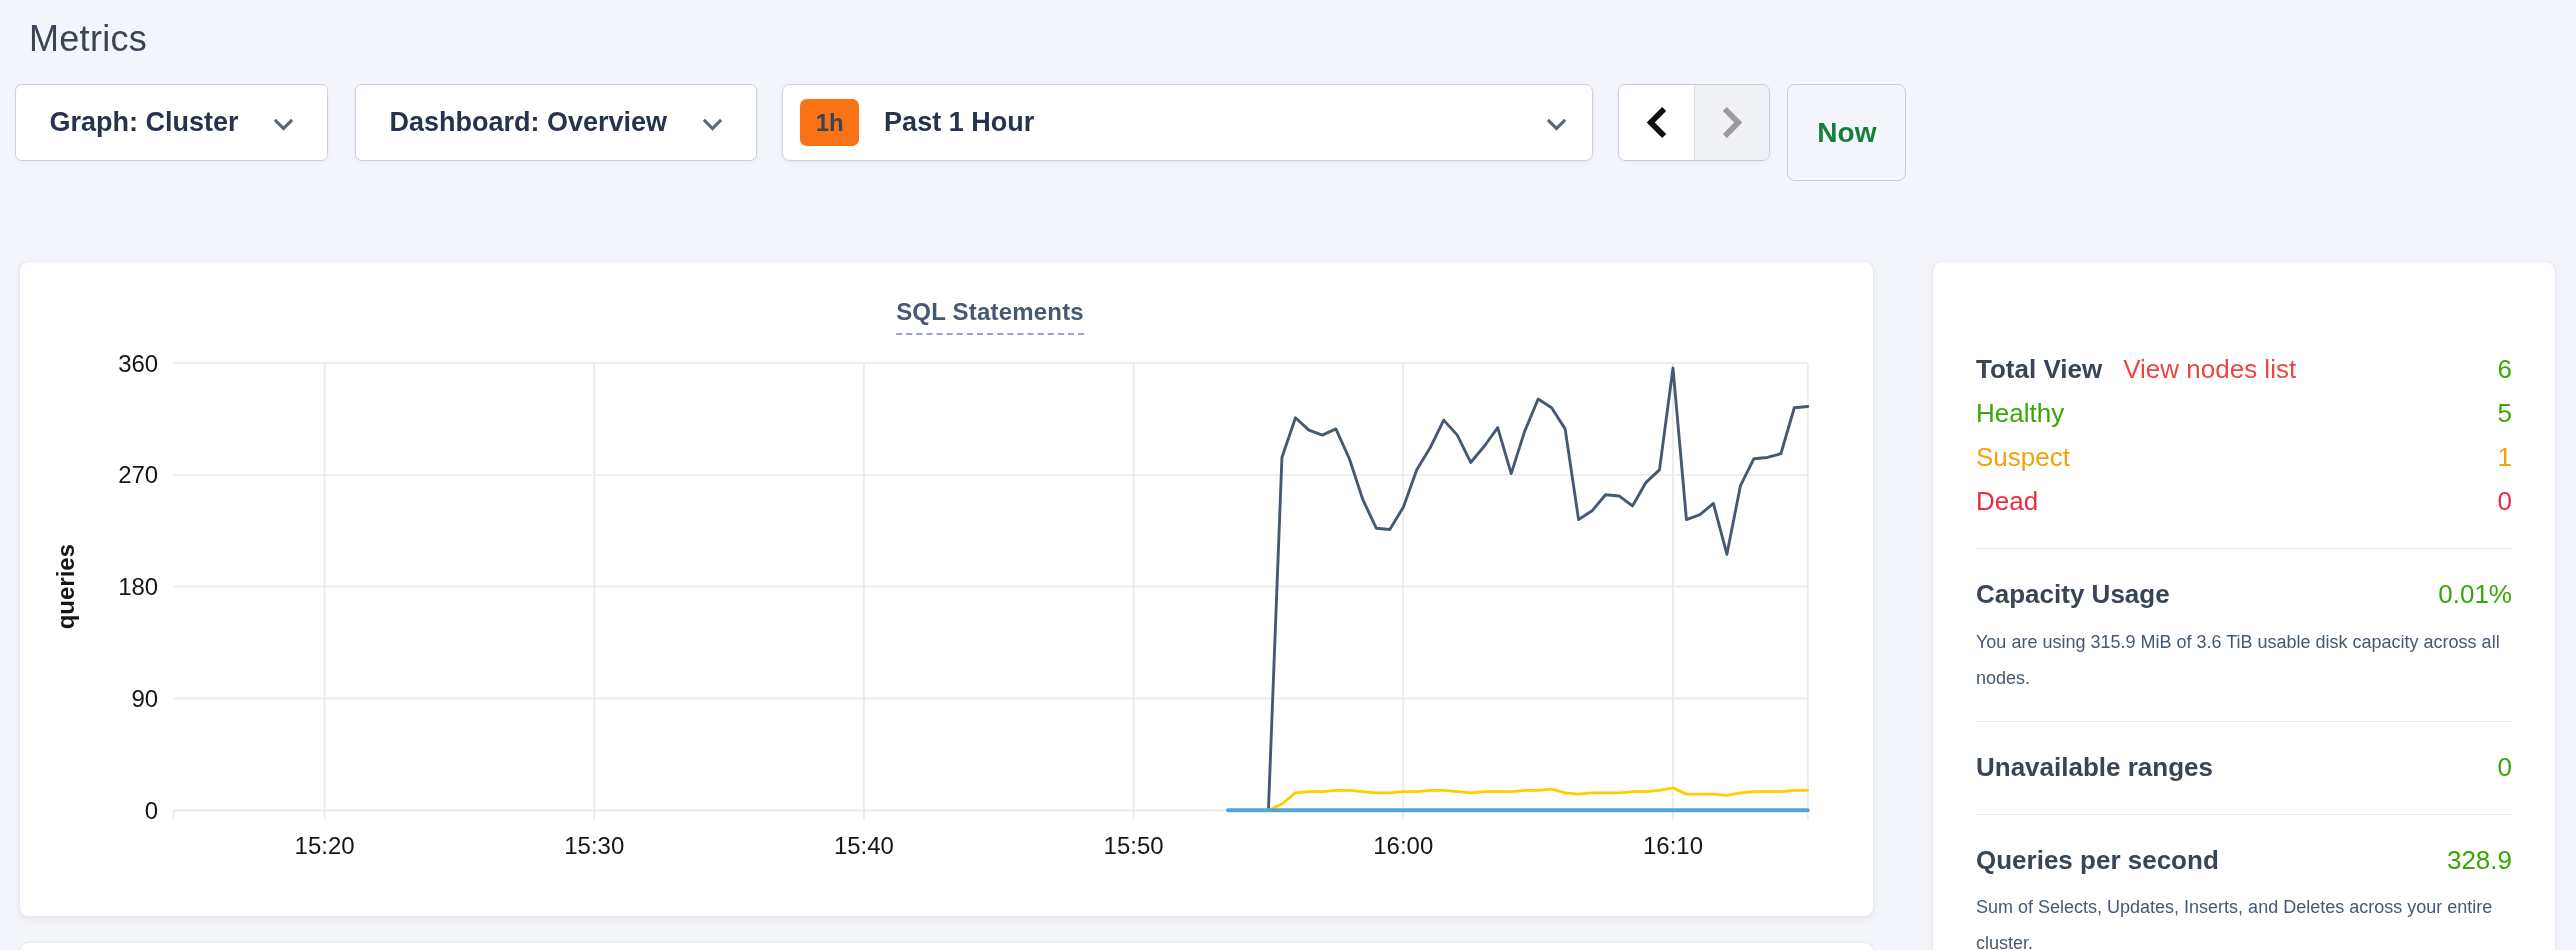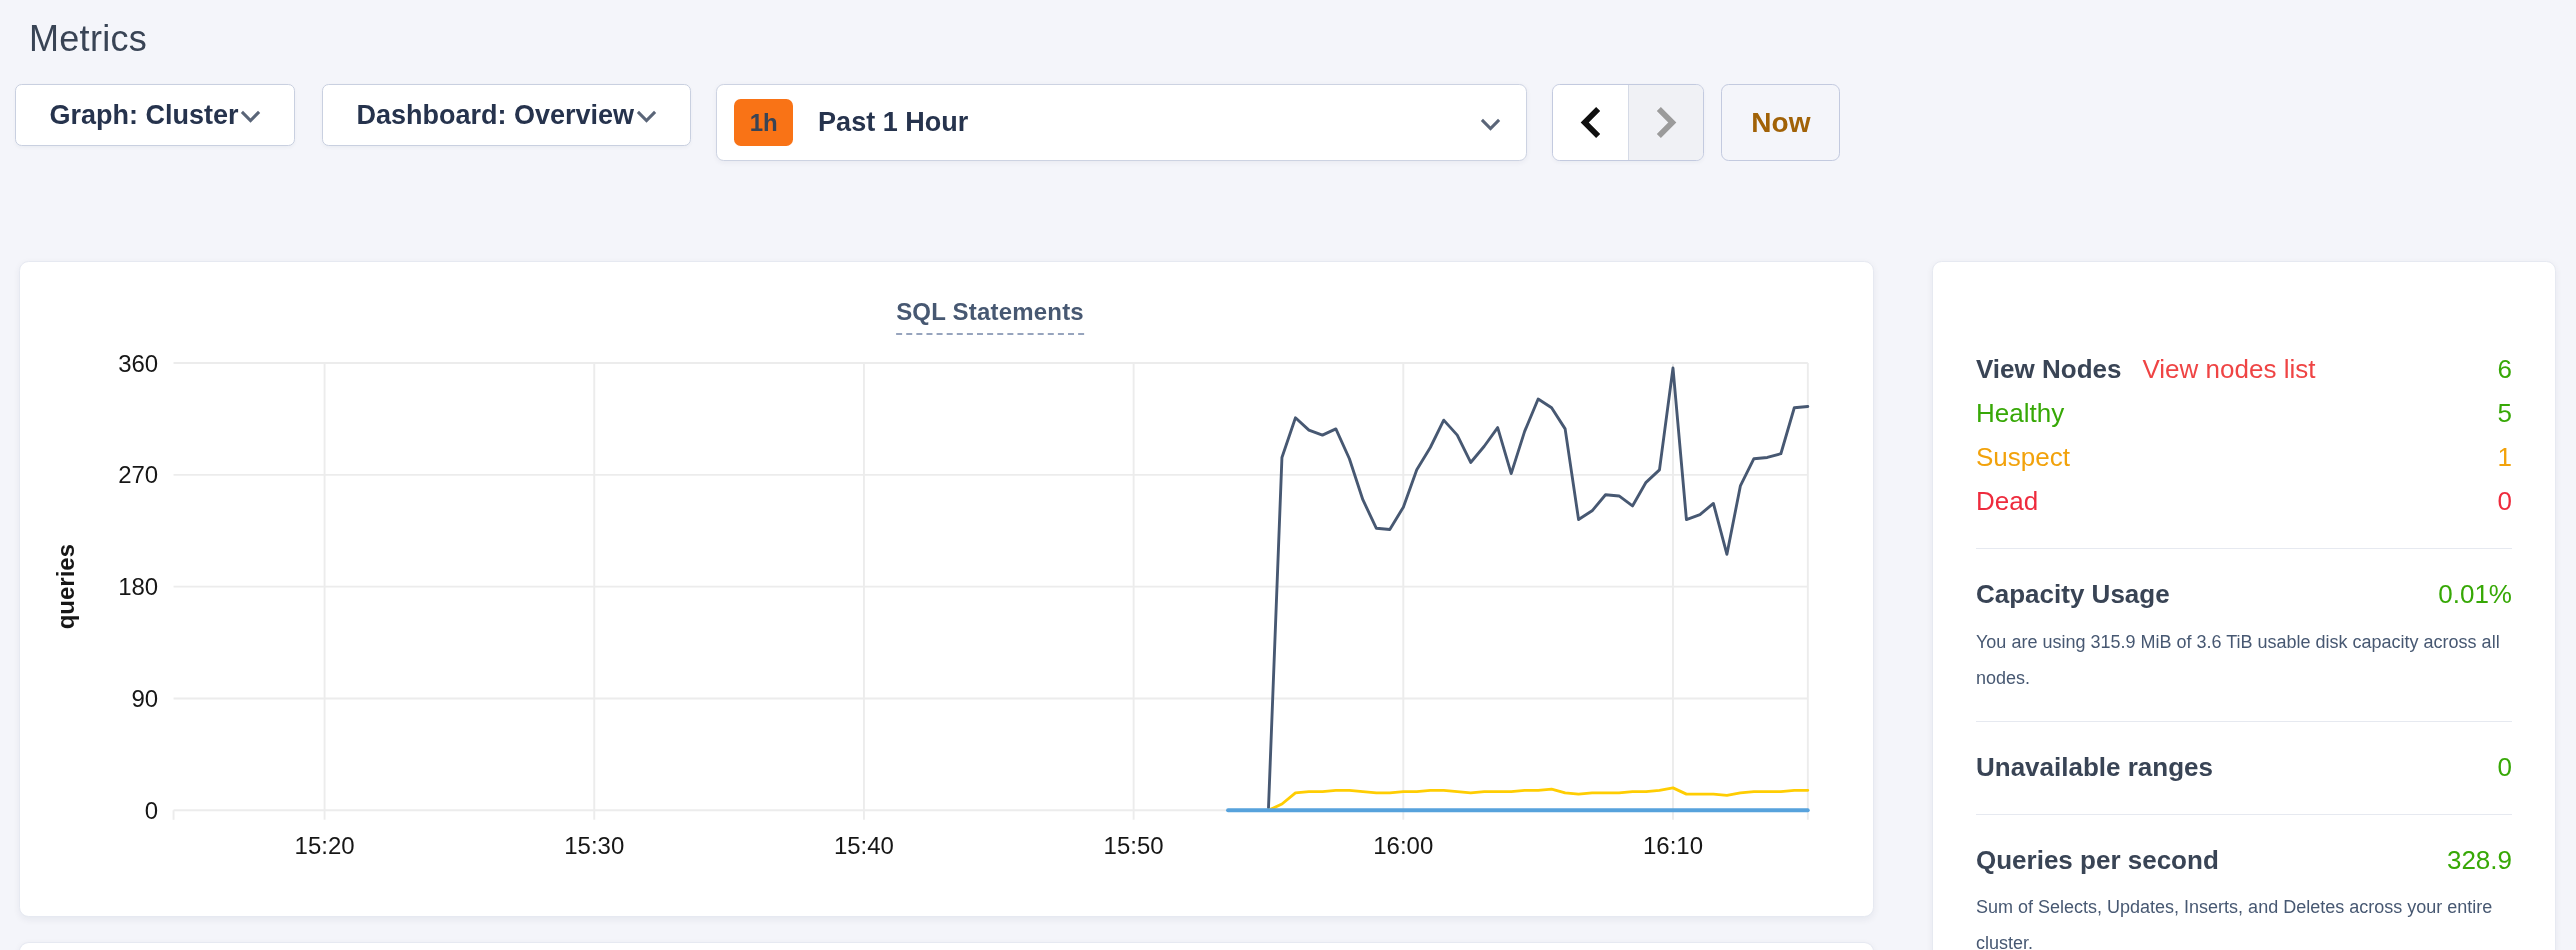--- a/index.html
+++ b/index.html
@@ -13,24 +13,24 @@
   }
   
   .page-title {
     position: absolute; left: 29px; top: 16px;
     font-size: 36px; font-weight: 500; color: #394455;
     line-height: 46px; letter-spacing: 0.3px;
   }
   
   .toolbar { position: absolute; left: 15.4px; top: 84px; height: 77px; display: flex; align-items: stretch; }
   .dd-btn {
-    height: 62px; background: #ffffff;
+    height: 77px; background: #ffffff;
     border: 1.9px solid #c9d0e0; border-radius: 6.7px;
     display: flex; align-items: center; justify-content: center;
-    gap: 2px; padding: 0 33px; cursor: pointer;
+    gap: 35px; padding: 0 33px; cursor: pointer;
     font-size: 27px; font-weight: 700; color: #26334d;
     box-shadow: 0 1.9px 3.8px rgba(30,40,70,.04);
   }
   .dd-btn + .dd-btn { margin-left: 27px; }
   .chev-down { width: 21px; height: 13.4px; flex: 0 0 auto; margin-top: 3.8px; }
   .chev-down polyline { fill: none; stroke: #5a6578; stroke-width: 3.2; }
   .time-picker {
     margin-left: 25px; width: 811px; height: 77px;
     background: #fff; border: 1.9px solid #cdd3e2; border-radius: 7.7px;
     display: flex; align-items: center; padding: 0 25px 0 17.3px; cursor: pointer;
@@ -47,23 +47,23 @@
     box-shadow: 0 1.9px 3.8px rgba(30,40,70,.04);
   }
   .arrow-btn { width: 50%; display: flex; align-items: center; justify-content: center; cursor: pointer; background: #fff; }
   .arrow-btn.disabled { background: #f0f1f5; cursor: default; }
   .arrow-btn svg { width: 23px; height: 33px; }
   .arrow-btn svg polyline { fill: none; stroke-width: 6; stroke-linecap: butt; }
   .arrow-btn.prev polyline { stroke: #101010; }
   .arrow-btn.disabled polyline { stroke: #9b9b9b; }
   .arrow-btn + .arrow-btn { border-left: 1.9px solid #d5dae6; }
   .now-btn {
-    margin-left: 17.3px; height: 77px; padding: 0 29px;
+    margin-left: 17.3px; height: 97px; padding: 0 29px;
     border: 1.9px solid #c3cadf; border-radius: 7.7px; background: transparent;
-    font-size: 28px; font-weight: 700; color: #a16207; cursor: default;
+    font-size: 28px; font-weight: 700; color: #15803d; cursor: default;
     display: flex; align-items: center;
   }
   
   .card {
     position: absolute; background: #fff;
     border: 1px solid #e6e9f1; border-radius: 9.6px;
     box-shadow: 0 2.9px 7.7px rgba(20,30,60,.06);
   }
   .chart-card { left: 19px; top: 261px; width: 1855px; height: 656px; }
   .chart-title {
@@ -159,21 +159,21 @@
       <polyline points="1301.0,571.0 1315.0,564.5 1329.1,552.9 1343.1,551.6 1357.2,551.6 1371.2,550.3 1385.3,550.3 1399.3,551.6 1413.4,552.9 1427.4,552.9 1441.5,551.6 1455.5,551.6 1469.6,550.3 1483.6,550.3 1497.7,551.6 1511.7,552.9 1525.8,551.6 1539.8,551.6 1553.9,551.6 1567.9,550.3 1582.0,550.3 1596.0,549.0 1610.1,552.9 1624.1,554.2 1638.2,552.9 1652.2,552.9 1666.3,552.9 1680.3,551.6 1694.4,551.6 1708.4,550.3 1722.5,547.7 1736.5,554.2 1750.6,554.2 1764.6,554.2 1778.7,555.5 1792.7,552.9 1806.8,551.6 1820.8,551.6 1834.9,551.6 1848.9,550.3 1863.0,550.3" fill="none" stroke="#ffcd02" stroke-width="3" stroke-linejoin="round" stroke-linecap="round"></polyline>
       <polyline points="1258.8,571.0 1863.0,571.0" fill="none" stroke="#57a2dc" stroke-width="4" stroke-linejoin="round" stroke-linecap="round"></polyline>
     </svg>
   <div class="chart-title">SQL Statements</div>
 </div>
 
 <aside class="card summary-card">
   <div class="srows">
     <div class="srow">
       <span class="lbl-group">
-        <span class="bold">View Nodes</span>
+        <span class="bold">Total View</span>
         <a class="slink" style="color: #ef4444;">View nodes list</a>
       </span>
       <span class="sval" style="color: rgb(55, 168, 6);">6</span>
     </div>
     <div class="srow">
       <span style="color: rgb(55, 168, 6);">Healthy</span>
       <span class="sval" style="color: rgb(55, 168, 6);">5</span>
     </div>
     <div class="srow">
       <span style="color: rgb(242, 162, 11);">Suspect</span>

